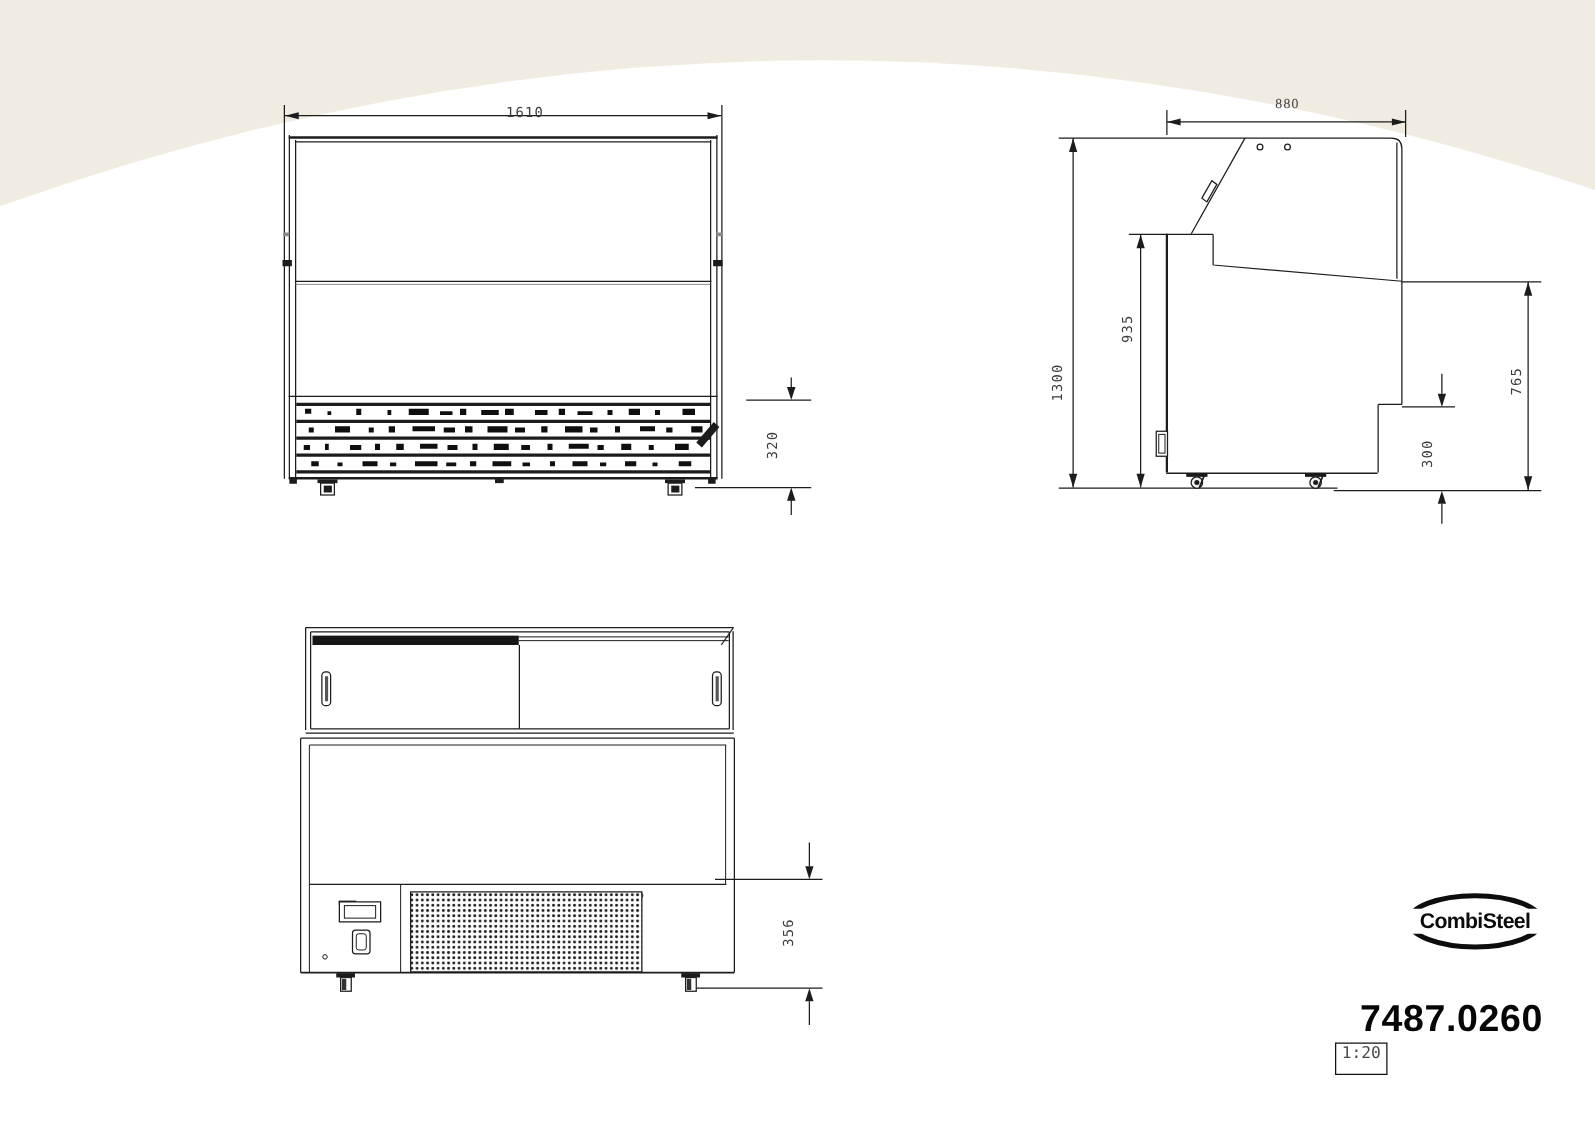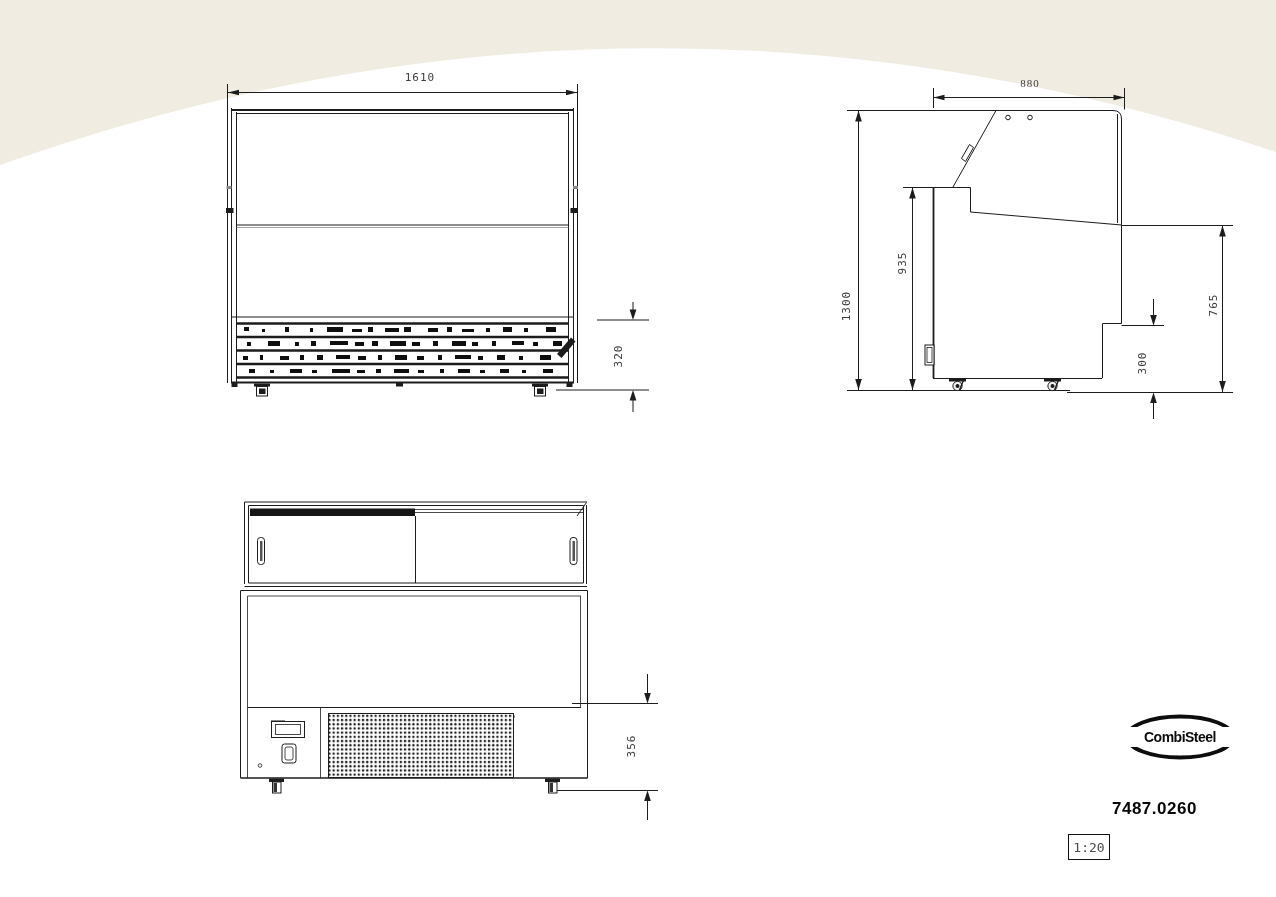--- a/index.html
+++ b/index.html
@@ -11,31 +11,31 @@
     font-family:"DejaVu Sans Mono",monospace;
     font-size:11px;
     color:#3d3d3d;
     letter-spacing:1px;
     white-space:nowrap;
     transform:translate(-50%,-50%);
   }
   .dim-label.vert{transform:translate(-50%,-50%) rotate(-90deg);}
   #brand-text{
     position:absolute;left:1118px;top:727px;width:124px;height:20px;
-    text-align:center;font-weight:bold;font-size:14px;letter-spacing:-0.5px;
+    text-align:center;font-weight:bold;font-size:17px;letter-spacing:-0.5px;
     color:#0b0b0b;background:#fff;line-height:20px;
   }
   #product-code{
     position:absolute;left:1088px;top:799px;width:152px;
-    font-weight:bold;font-size:17px;letter-spacing:0.5px;color:#060606;margin-left:24px;
+    font-weight:bold;font-size:30px;letter-spacing:0.5px;color:#060606;
   }
   #scale-box{
     position:absolute;left:1068px;top:834px;width:40px;height:24px;
     border:1.5px solid #111;background:#fff;
-    display:flex;align-items:center;justify-content:center;
+    display:flex;align-items:flex-start;justify-content:center;
   }
   #scale-box span{
     font-family:"DejaVu Sans Mono",monospace;font-size:13px;color:#4a4a4a;
   }
 </style>
 </head>
 <body>
 
 <div id="sheet">
 
@@ -228,21 +228,21 @@
       <rect x="548.5" y="782" width="8.5" height="11" fill="#fff" stroke="#1c1c1c"></rect>
       <rect x="549.5" y="783" width="3.5" height="9" fill="#333"></rect>
     </g>
 
     <g fill="#1c1c1c">
       <polygon points="647.5,703.5 644.2,693 650.8,693"></polygon>
       <polygon points="647.5,790.5 644.2,801 650.8,801"></polygon>
     </g>
   </svg>
 
-  <div class="dim-label" style="left:420px;top:77px;">1610</div>
+  <div class="dim-label" style="left:420px;top:90px;">1610</div>
   <div class="dim-label vert" style="left:618px;top:356px;">320</div>
 
   <div class="dim-label" style="left:1030px;top:83px;font-family:Liberation Serif, serif;">880</div>
   <div class="dim-label vert" style="left:846px;top:306px;">1300</div>
   <div class="dim-label vert" style="left:902px;top:263px;">935</div>
   <div class="dim-label vert" style="left:1213px;top:305px;">765</div>
   <div class="dim-label vert" style="left:1142px;top:363px;">300</div>
 
   <div class="dim-label vert" style="left:631px;top:746px;">356</div>
 

